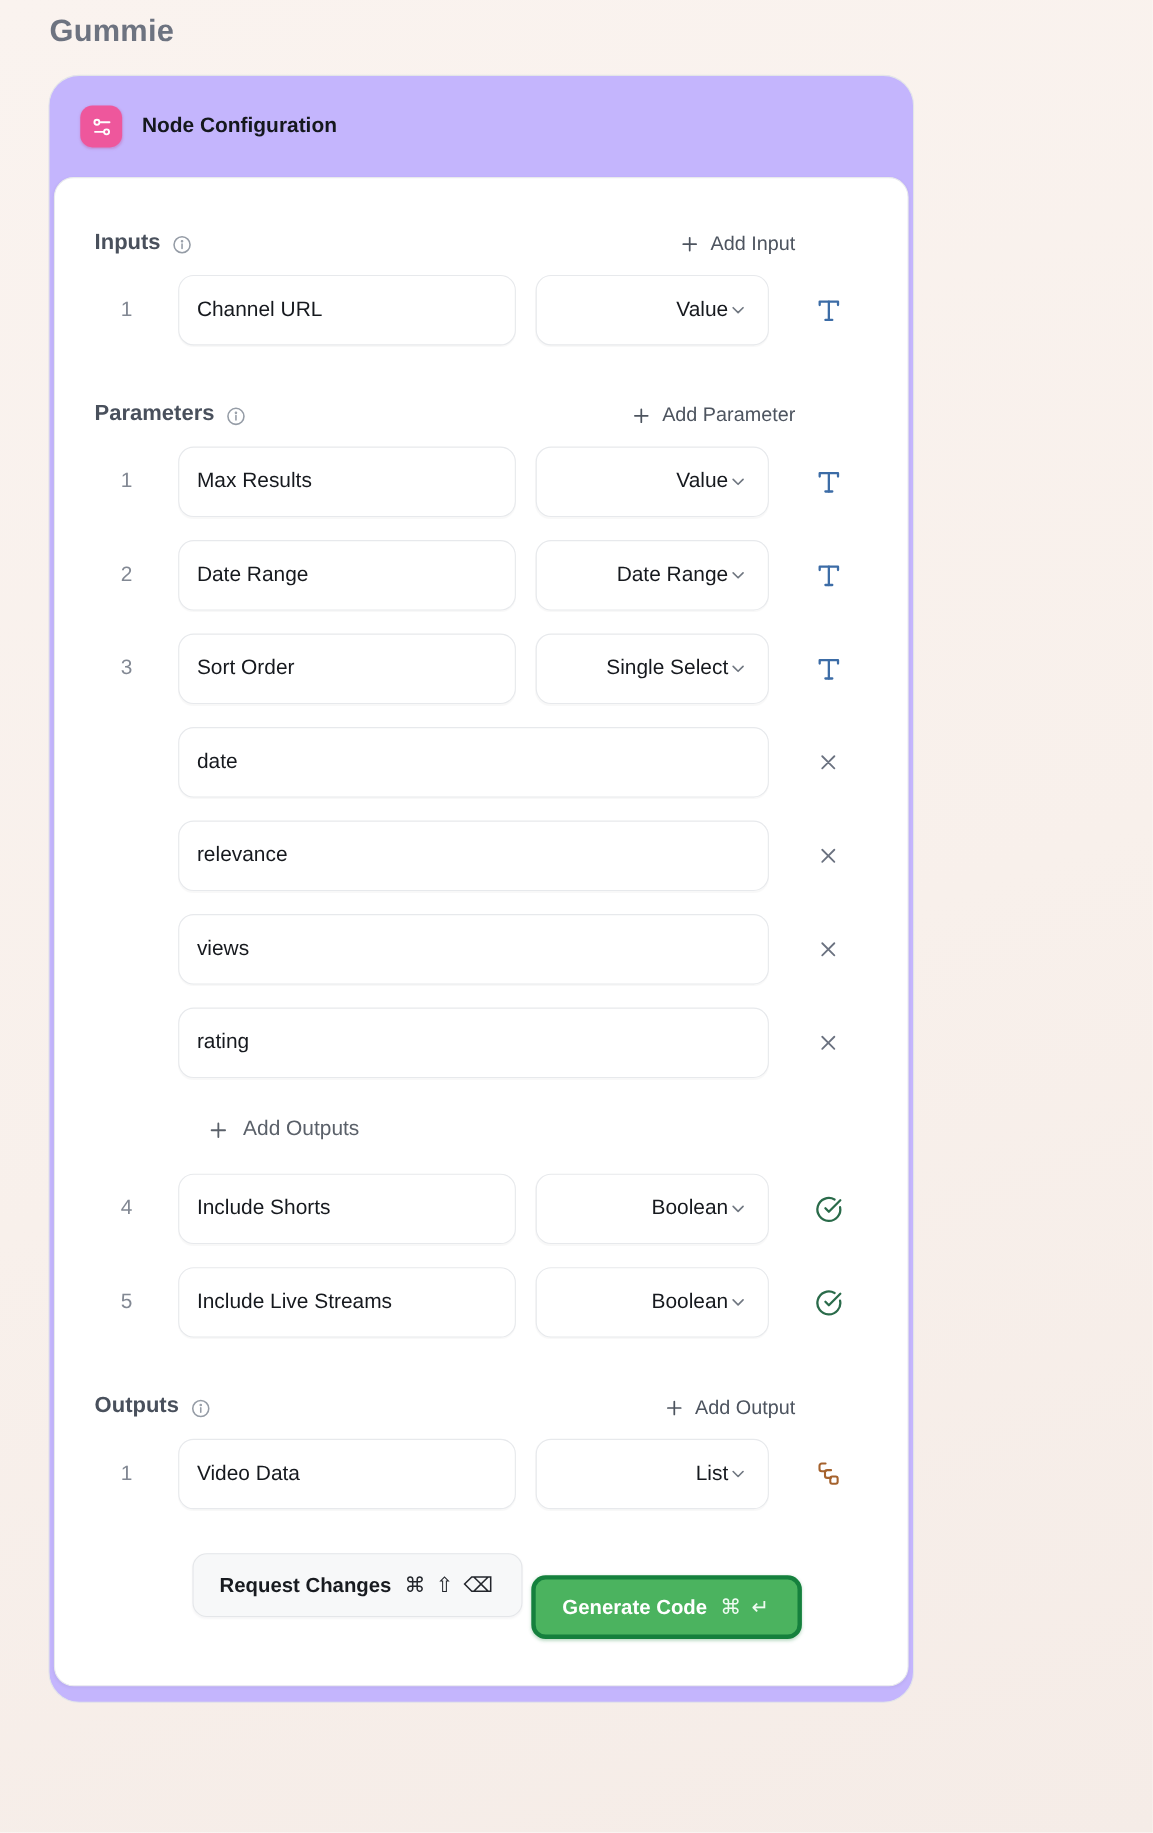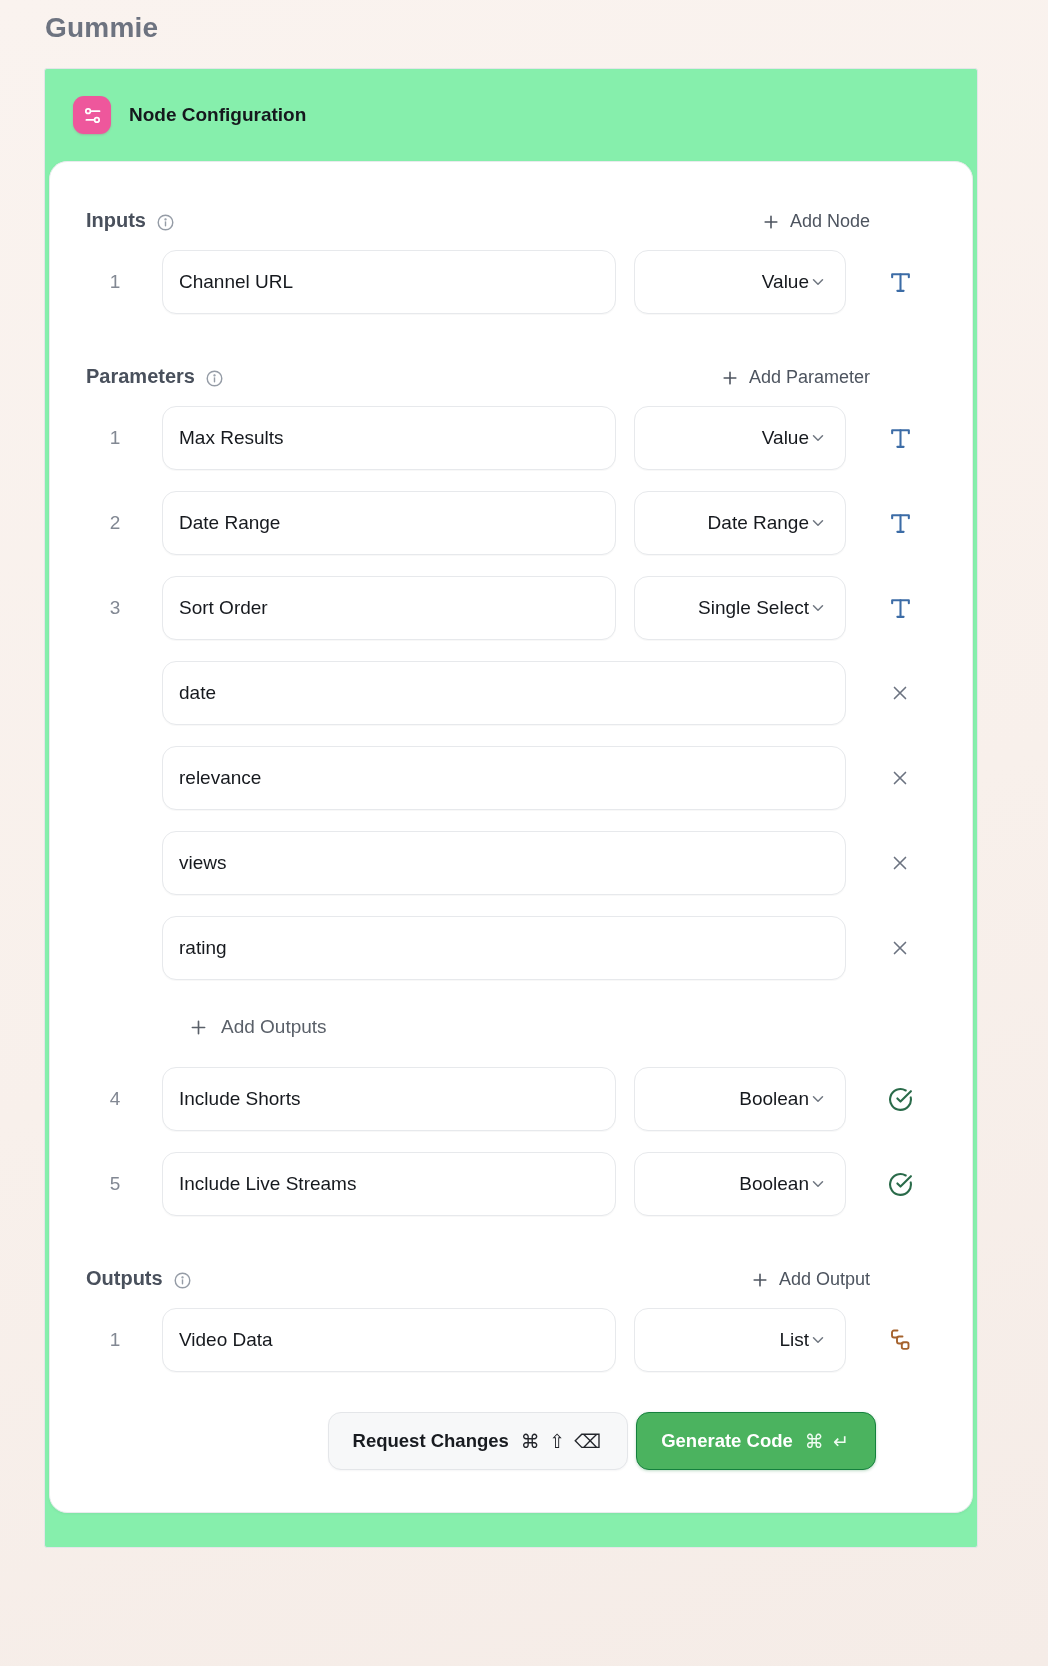--- a/index.html
+++ b/index.html
@@ -9,24 +9,24 @@
     background:linear-gradient(160deg,#faf3ef 0%,#f8f0eb 55%,#f5ece7 100%);
     color:#16191e;
     overflow:hidden;
   }
   .page-title {
     padding:12px 0 0 45px;
     font-size:28px; font-weight:700; color:#6d7380; letter-spacing:.2px;
   }
   .outer-card {
     margin:24px 0 0 44px;
-    width:934px;
-    background:#86efac;
+    width:787px;
+    background:#c4b5fd;
     border:1px solid #e3e5e8;
-    border-radius:3px;
+    border-radius:28px;
     min-height:1480px;
   }
   .panel-header {
     height:92px; display:flex; align-items:center; gap:18px; padding:0 28px;
   }
   .panel-header-icon {
     width:38px; height:38px; border-radius:11px; background:#ee579c;
     display:flex; align-items:center; justify-content:center;
     box-shadow:0 1px 2px rgba(190,40,110,.25);
   }
@@ -111,22 +111,23 @@
     cursor:pointer;
   }
   .btn .shortcut { font-size:19px; font-weight:400; letter-spacing:2px; }
   .btn-secondary {
     background:#f7f8f9; color:#181b20;
     border:1px solid #e4e6e9;
     box-shadow:0 1px 2px rgba(16,24,40,.04);
   }
   .btn-secondary .shortcut { color:#23262c; }
   .btn-primary {
-    background:#4bb35f; color:#ffffff; border:1px solid #15803d;
+    background:#4bb35f; color:#ffffff; border:4px solid #15803d;
     box-shadow:0 1px 3px rgba(40,140,70,.3);
+    margin-top:20px;
   }
   .btn-primary .shortcut { color:#eefbf1; }
   svg { display:block; }
 </style>
 </head>
 <body>
 
 <div class="page-title">Gummie</div>
 
 <div class="outer-card">
@@ -151,21 +152,21 @@
         <svg width="19" height="19" viewBox="0 0 24 24" fill="none" stroke="#959ca6" stroke-width="1.8" stroke-linecap="round">
           <circle cx="12" cy="12" r="9.2"></circle>
             <path d="M12 16.2v-5"></path>
             <circle cx="12" cy="8" r="0.6" fill="#959ca6"></circle>
         </svg>
       </span>
       <button class="add-btn">
         <svg width="20" height="20" viewBox="0 0 24 24" fill="none" stroke="#4d545f" stroke-width="1.9" stroke-linecap="round">
             <path d="M12 5v14M5 12h14"></path>
           </svg>
-        <span>Add Node</span>
+        <span>Add Input</span>
       </button>
     </div>
 
     <div class="row">
       <div class="row-num">1</div>
       <input class="field" value="Channel URL" style="">
       <div class="dropdown">
         <span>Value</span>
         <svg width="18" height="18" viewBox="0 0 24 24" fill="none" stroke="#707781" stroke-width="2" stroke-linecap="round" stroke-linejoin="round">
             <path d="m6 9 6 6 6-6"></path>

